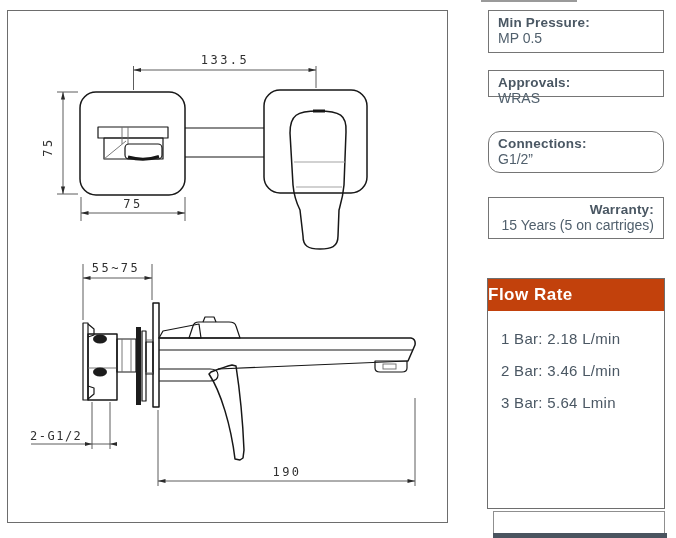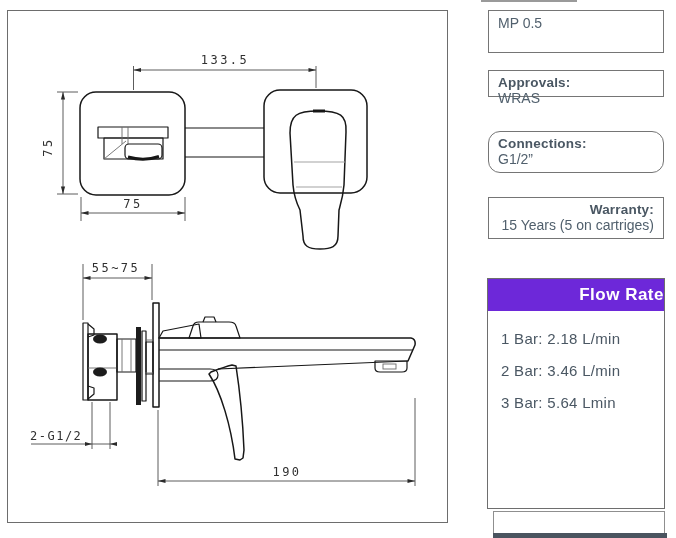--- a/index.html
+++ b/index.html
@@ -24,22 +24,22 @@
     position:absolute;left:488px;width:176px;box-sizing:border-box;
     border:1.5px solid #757575;background:#fff;padding:4px 9px;
   }
   .spec-label{font-size:13.5px;font-weight:bold;color:#4a5763;letter-spacing:0.2px;}
   .spec-value{font-size:14px;color:#51606d;margin-top:0;}
   .flow-box{
     position:absolute;left:487px;top:278px;width:178px;height:231px;box-sizing:border-box;
     border:1.5px solid #6e6e6e;background:#fff;
   }
   .flow-header{
-    height:32px;line-height:32px;background:#6d28d9;color:#ffffff;
-    text-align:right;font-size:17px;font-weight:bold;letter-spacing:0.5px;
+    height:32px;line-height:32px;background:#c2410c;color:#ffffff;
+    text-align:left;font-size:17px;font-weight:bold;letter-spacing:0.5px;
   }
   .flow-body{padding:12px 0 0 13px;}
   .flow-row{font-size:15px;color:#4a5763;height:32px;line-height:32px;letter-spacing:0.3px;}
   
   .artifact-top{position:absolute;left:481px;top:0;width:96px;height:2px;background:#9a9a9a;}
   .artifact-bottom-box{
     position:absolute;left:493px;top:511px;width:172px;height:27px;box-sizing:border-box;
     border:1px solid #8f8f8f;border-bottom:none;background:#fff;
   }
   .artifact-bottom-bar{position:absolute;left:493px;top:533px;width:174px;height:5px;background:#4a545f;}
@@ -157,20 +157,21 @@
         <polygon class="arr" points="158,481 165.5,478.9 165.5,483.1"></polygon>
         <polygon class="arr" points="415,481 407.5,478.9 407.5,483.1"></polygon>
         <text class="dimtext" x="287" y="476">190</text>
       </g>
     </g>
   </svg>
 
   <div class="artifact-top"></div>
 
   <div class="spec-box" style="top:10px;height:43px;">
+    <div class="spec-label">Min Pressure:</div>
     <div class="spec-value">MP 0.5</div>
   </div>
 
   <div class="spec-box" style="top:70px;height:27px;">
     <div class="spec-label">Approvals:</div>
     <div class="spec-value">WRAS</div>
   </div>
 
   <div class="spec-box" style="top:131px;height:42px;border-radius:12px;">
     <div class="spec-label">Connections:</div>

